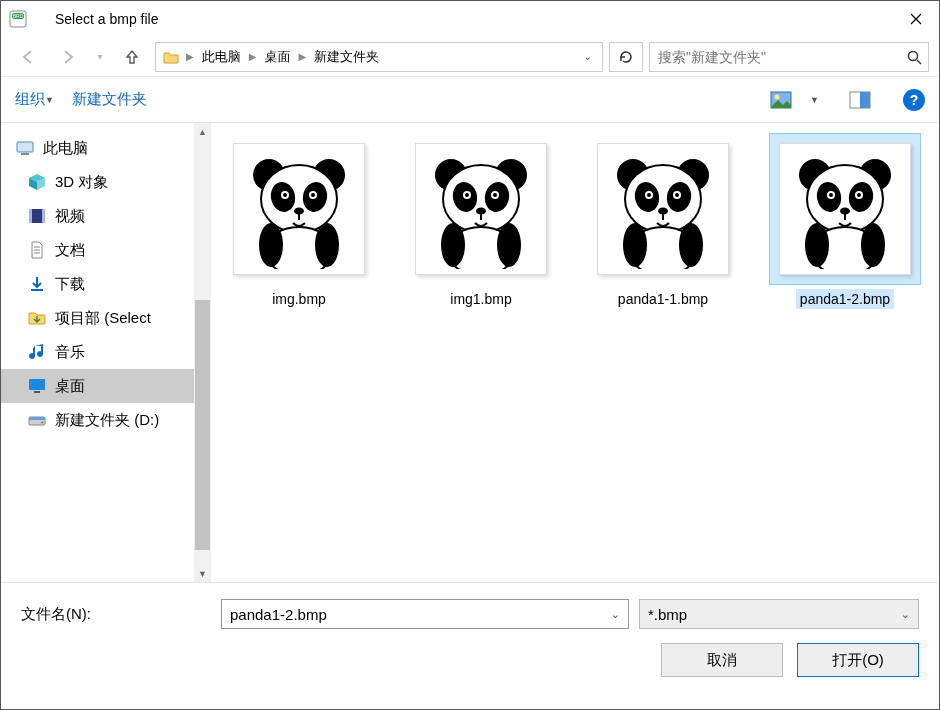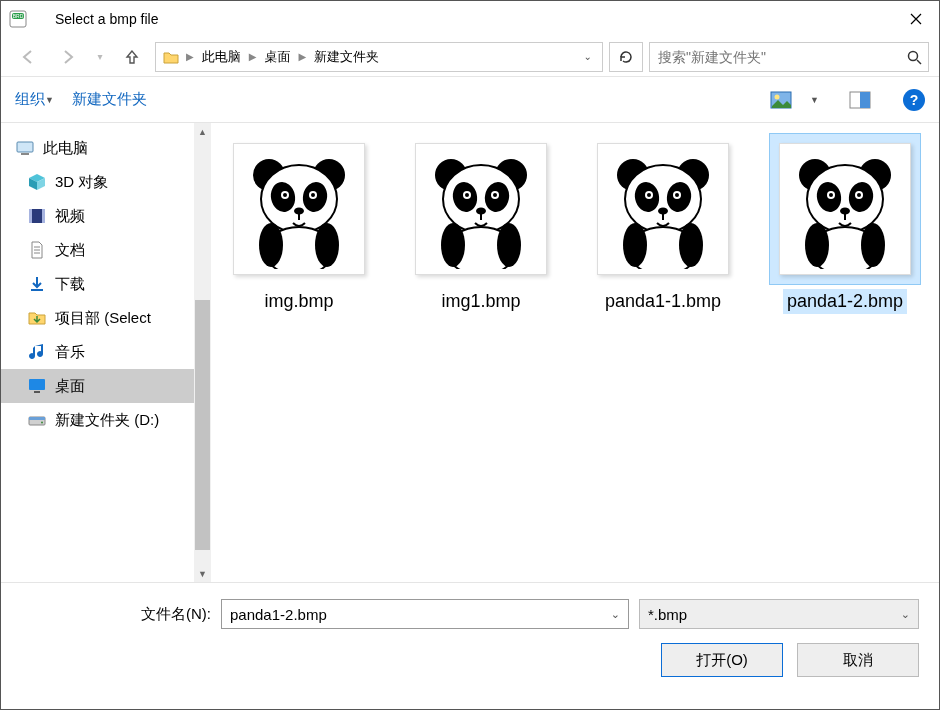--- a/index.html
+++ b/index.html
@@ -185,31 +185,31 @@
     display: flex; align-items:center; justify-content:center;
     border: 1px solid transparent;
   }
   .thumb {
     width: 132px; height: 132px;
     background: #fff;
     border: 1px solid #ddd;
     box-shadow: 2px 2px 4px rgba(0,0,0,0.15);
     display: flex; align-items:center; justify-content:center;
   }
-  .fname { margin-top: 4px; font-size: 18px; padding: 2px 4px; display:inline-block; }
+  .fname { margin-top: 4px; font-size: 14px; padding: 2px 4px; display:inline-block; }
 
   
   .bottom {
     padding: 16px 20px 14px 20px;
   }
   .row-filename {
     display: flex; align-items: center; gap: 10px;
     margin-bottom: 14px;
   }
-  .row-filename .label { width: 190px; text-align: right; font-size: 15px; }
+  .row-filename .label { width: 190px; font-size: 15px; }
   .row-filename .fname-input {
     flex: 1; height: 30px; border: 1px solid #999;
     display: flex; align-items: center; padding: 0 8px;
     font-size: 15px;
     justify-content: space-between;
   }
   .row-filename .filter {
     width: 280px; height: 30px; border: 1px solid #bbb;
     display: flex; align-items: center; padding: 0 8px;
     font-size: 15px;
@@ -520,16 +520,16 @@
     <div class="fname-input">
       <span>panda1-2.bmp</span>
       <span class="chev">⌄</span>
     </div>
     <div class="filter">
       <span>*.bmp</span>
       <span class="chev">⌄</span>
     </div>
   </div>
   <div class="row-buttons">
+    <div class="btn">取消</div>
     <div class="btn primary">打开(O)</div>
-    <div class="btn">取消</div>
   </div>
 </div>
 
 </body></html>

